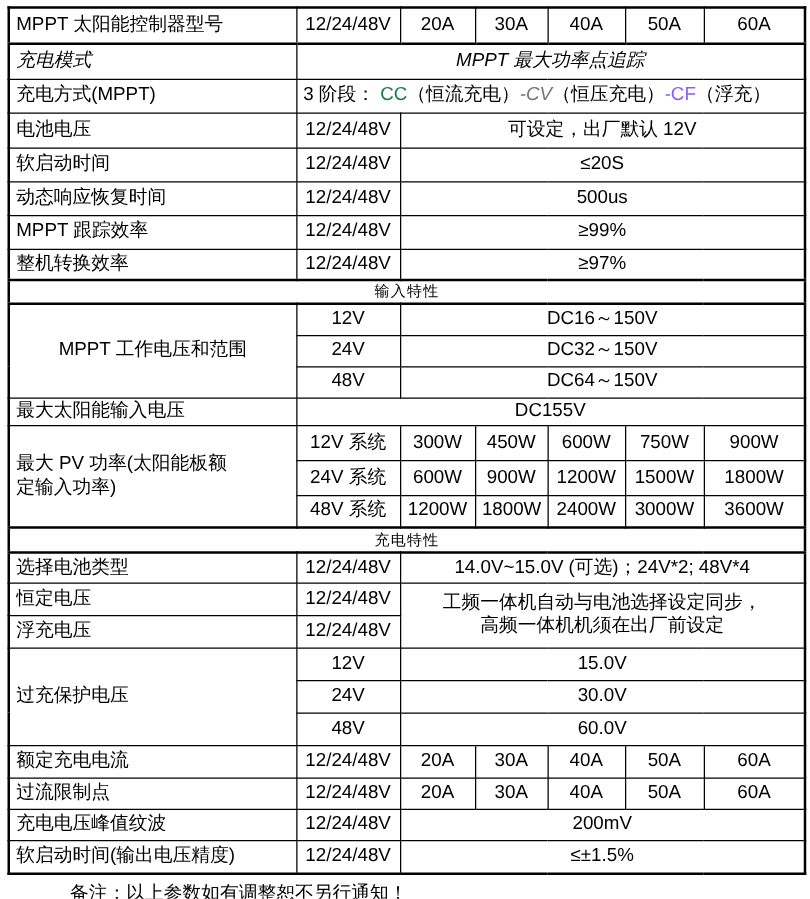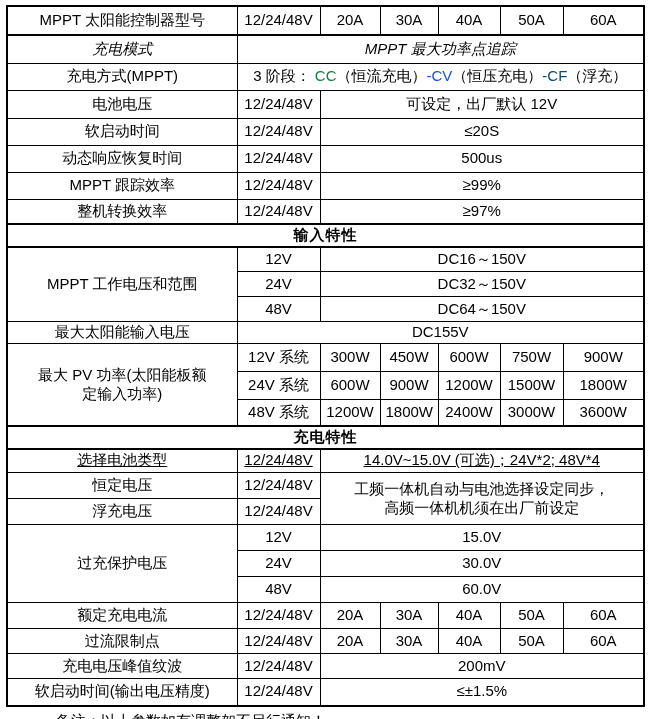--- a/index.html
+++ b/index.html
@@ -12,22 +12,22 @@
     border-collapse:collapse;table-layout:fixed;width:639px;
     border:2px solid #000;
   }
   td{
     border:1px solid #000;
     text-align:center;vertical-align:middle;
     font-size:15px;line-height:1.25;
     padding:1px 5px;overflow:hidden;
     white-space:normal;
   }
-  td.left{text-align:center;}
-  td.section{font-weight:bold;font-size:15px;letter-spacing:1px;}
+  td.left{text-align:left;}
+  td.section{font-weight:normal;font-size:12px;letter-spacing:1px;}
   tr.tb>td{border-bottom-width:2px;}
   tr.tt>td{border-top-width:2px;}
   .note{
     margin-top:5px;margin-left:50px;font-size:15px;color:#000;
   }
 </style>
 </head>
 <body>
 
 <div class="wrap">
@@ -50,21 +50,21 @@
           <td>40A</td>
           <td>50A</td>
           <td>60A</td>
         </tr>
         <tr style="height: 28px; font-style: italic;">
           <td class="left">充电模式</td>
           <td colspan="6">MPPT 最大功率点追踪</td>
         </tr>
         <tr style="height: 27px;">
           <td class="left">充电方式(MPPT)</td>
-          <td colspan="6" class="left"><span>3 阶段： </span><span style="color: #15803d;">CC</span><span>（恒流充电）</span><span style="color: #1d4ed8;">-CV</span><span>（恒压充电）</span><span style="color: #0c4a6e;">-CF</span><span>（浮充）</span></td>
+          <td colspan="6" class="left"><span>3 阶段： </span><span style="color: #15803d;">CC</span><span>（恒流充电）</span><span style="color: #737373; font-style: italic;">-CV</span><span>（恒压充电）</span><span style="color: #8b5cf6;">-CF</span><span>（浮充）</span></td>
         </tr>
         <tr style="height: 28px; padding-left: 36px;">
           <td class="left">电池电压</td>
           <td>12/24/48V</td>
           <td colspan="5">可设定，出厂默认 12V</td>
         </tr>
         <tr style="height: 27px;">
           <td class="left">软启动时间</td>
           <td>12/24/48V</td>
           <td colspan="5">≤20S</td>
@@ -125,21 +125,21 @@
           <td>48V 系统</td>
           <td>1200W</td>
           <td>1800W</td>
           <td>2400W</td>
           <td>3000W</td>
           <td>3600W</td>
         </tr>
         <tr class="tb tt" style="height: 20px;">
           <td colspan="7" class="section">充电特性</td>
         </tr>
-        <tr style="height: 24px; text-decoration: underline;">
+        <tr style="height: 24px;">
           <td class="left">选择电池类型</td>
           <td>12/24/48V</td>
           <td colspan="5">14.0V~15.0V (可选)；24V*2; 48V*4</td>
         </tr>
         <tr style="height: 26px;">
           <td class="left">恒定电压</td>
           <td>12/24/48V</td>
           <td colspan="5" rowspan="2">工频一体机自动与电池选择设定同步，<br>高频一体机机须在出厂前设定</td>
         </tr>
         <tr style="height: 26px;">

